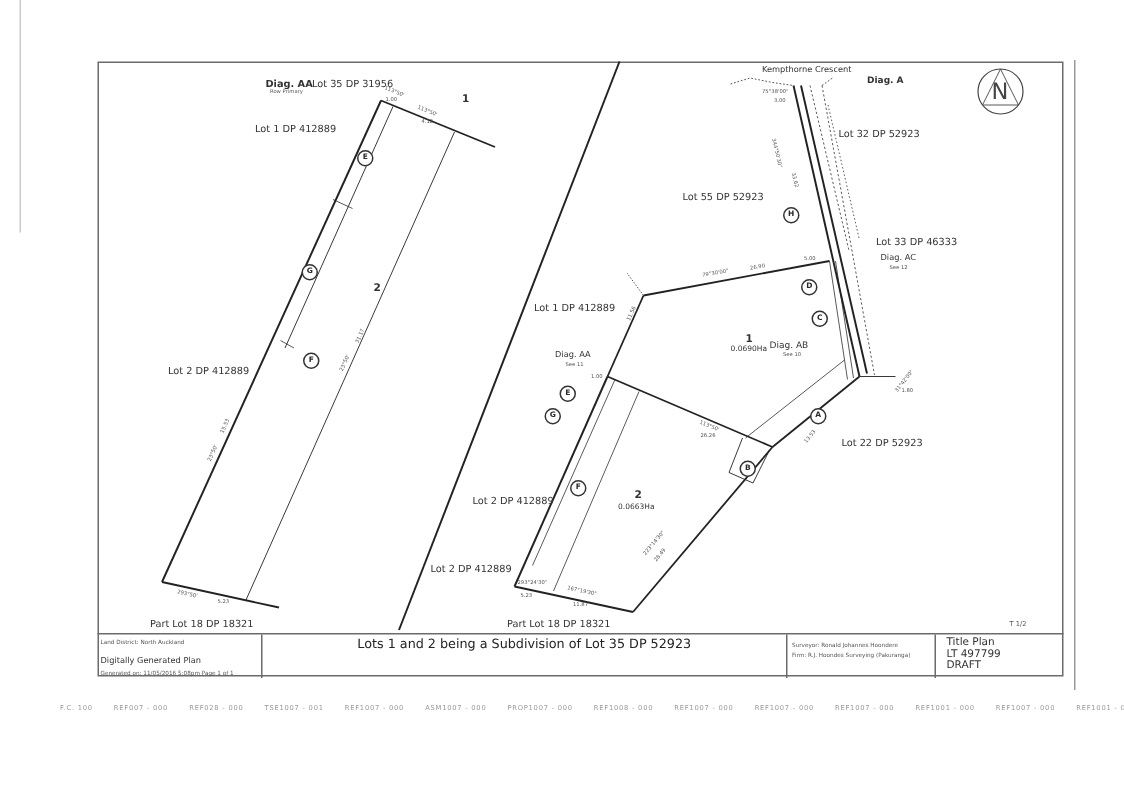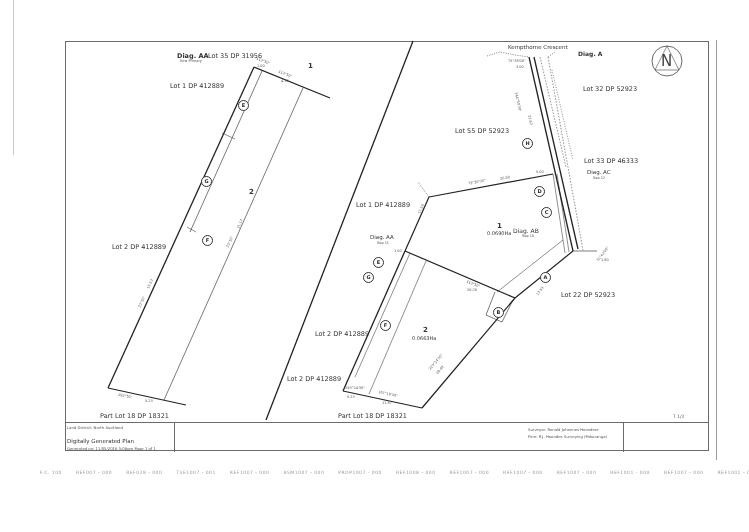--- a/index.html
+++ b/index.html
@@ -115,21 +115,21 @@
   <div class="lbl lbl-tiny" style="left:235px;top:222px;transform:rotate(-66deg);">31.17</div>
   <div class="lbl lbl-tiny" style="left:136px;top:300px;transform:rotate(-66deg);">23°50'</div>
   <div class="lbl lbl-tiny" style="left:145px;top:282px;transform:rotate(-66deg);">15.53</div>
 
   <div class="circ" style="left:238px;top:100px;">E</div>
   <div class="circ" style="left:201px;top:176px;">G</div>
   <div class="circ" style="left:202px;top:235px;">F</div>
 
   <div class="lbl" style="left:508px;top:44px;font-size:5.5px;">Kempthorne Crescent</div>
   <div class="lbl lbl-bold" style="left:578px;top:50px;font-size:6px;">Diag. A</div>
-  <div class="lbl" style="left:559px;top:85px;margin-left:24px;">Lot 32 DP 52923</div>
+  <div class="lbl" style="left:559px;top:85px;">Lot 32 DP 52923</div>
   <div class="lbl" style="left:455px;top:127px;">Lot 55 DP 52923</div>
   <div class="lbl" style="left:584px;top:157px;">Lot 33 DP 46333</div>
   <div class="lbl" style="left:587px;top:169px;font-size:5.5px;">Diag. AC</div>
   <div class="lbl lbl-tiny" style="left:593px;top:176px;">See 12</div>
   <div class="lbl" style="left:561px;top:291px;">Lot 22 DP 52923</div>
   <div class="lbl" style="left:356px;top:201px;">Lot 1 DP 412889</div>
   <div class="lbl" style="left:370px;top:234px;font-size:5.5px;">Diag. AA</div>
   <div class="lbl lbl-tiny" style="left:377px;top:241px;">See 11</div>
   <div class="lbl" style="left:315px;top:330px;">Lot 2 DP 412889</div>
   <div class="lbl" style="left:287px;top:375px;">Lot 2 DP 412889</div>
@@ -173,23 +173,33 @@
   <div class="circ" style="left:380px;top:320px;">F</div>
 
   <div class="lbl lbl-tiny" style="left:673px;top:414px;font-size:4.5px;">T 1/2</div>
 
   <div class="titleblock">
     <div class="tb-cell c1">
       <div class="tb-small" style="left:2px;top:2px;">Land District: North Auckland</div>
       <div class="tb-mid" style="left:2px;top:15px;">Digitally Generated Plan</div>
       <div class="tb-small" style="left:2px;top:23px;">Generated on: 11/05/2016 5:08pm Page 1 of 1</div>
     </div>
+    <div class="tb-cell c2">
+      <div class="tb-main">Lots 1 and 2 being a Subdivision of Lot 35 DP 52923</div>
+    </div>
     <div class="tb-cell c3">
       <div class="tb-small" style="left:3px;top:4px;">Surveyor: Ronald Johannes Hoondere</div>
       <div class="tb-small" style="left:3px;top:11px;">Firm: R.J. Hoondes Surveying (Pakuranga)</div>
+    </div>
+    <div class="tb-cell c4">
+      <div class="tb-plan">
+        <div>Title Plan</div>
+        <div>LT 497799</div>
+        <div>DRAFT</div>
+      </div>
     </div>
   </div>
 
   <div class="footer-strip">
     <span>F.C. 100</span>
     <span>REF007 - 000</span>
     <span>REF028 - 000</span>
     <span>TSE1007 - 001</span>
     <span>REF1007 - 000</span>
     <span>ASM1007 - 000</span>

